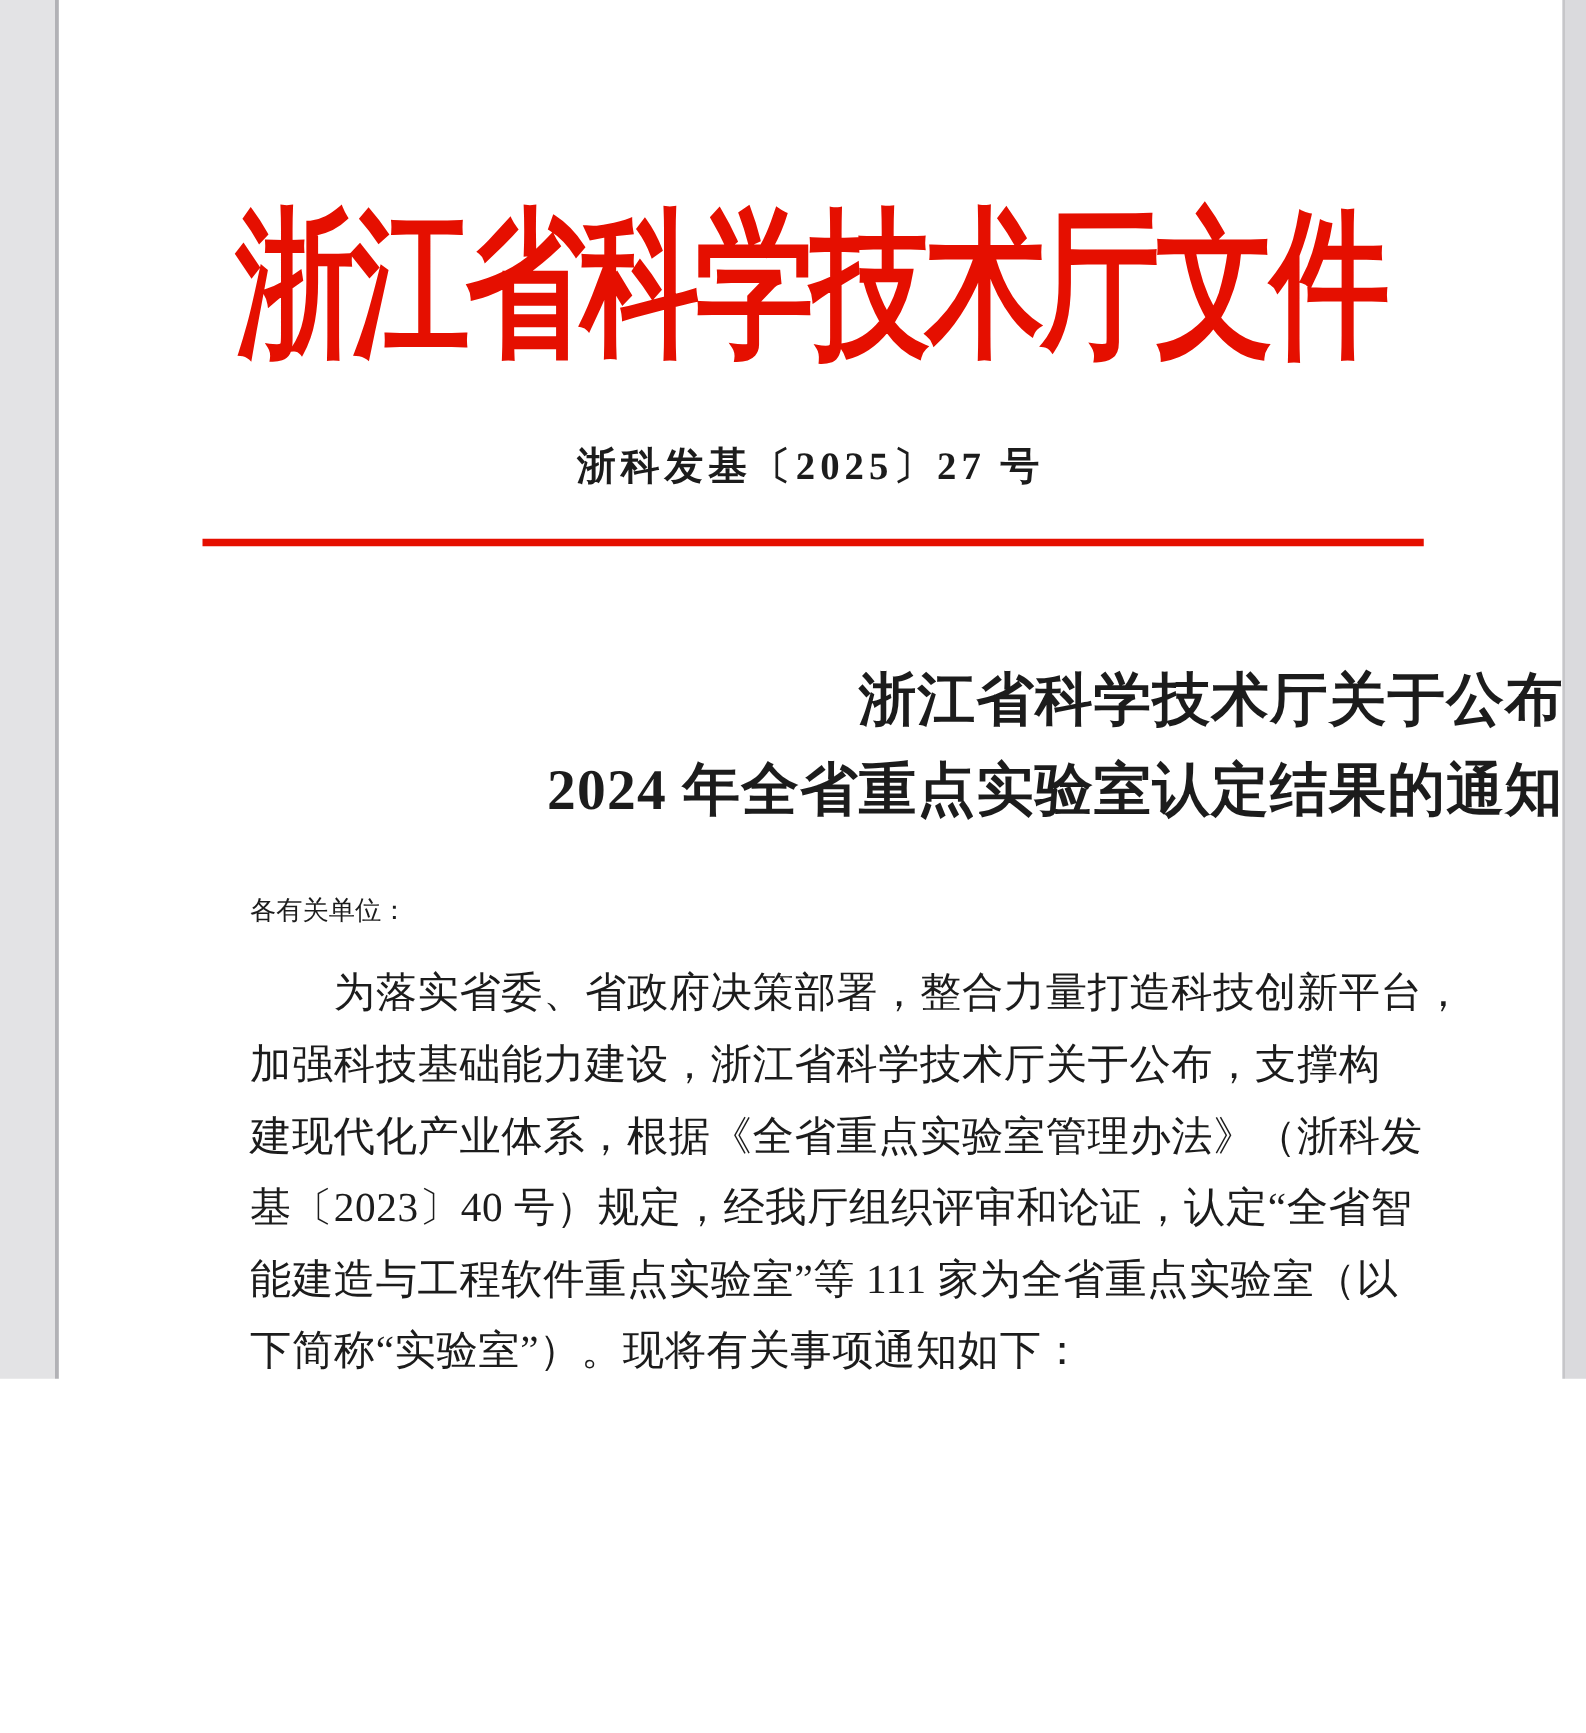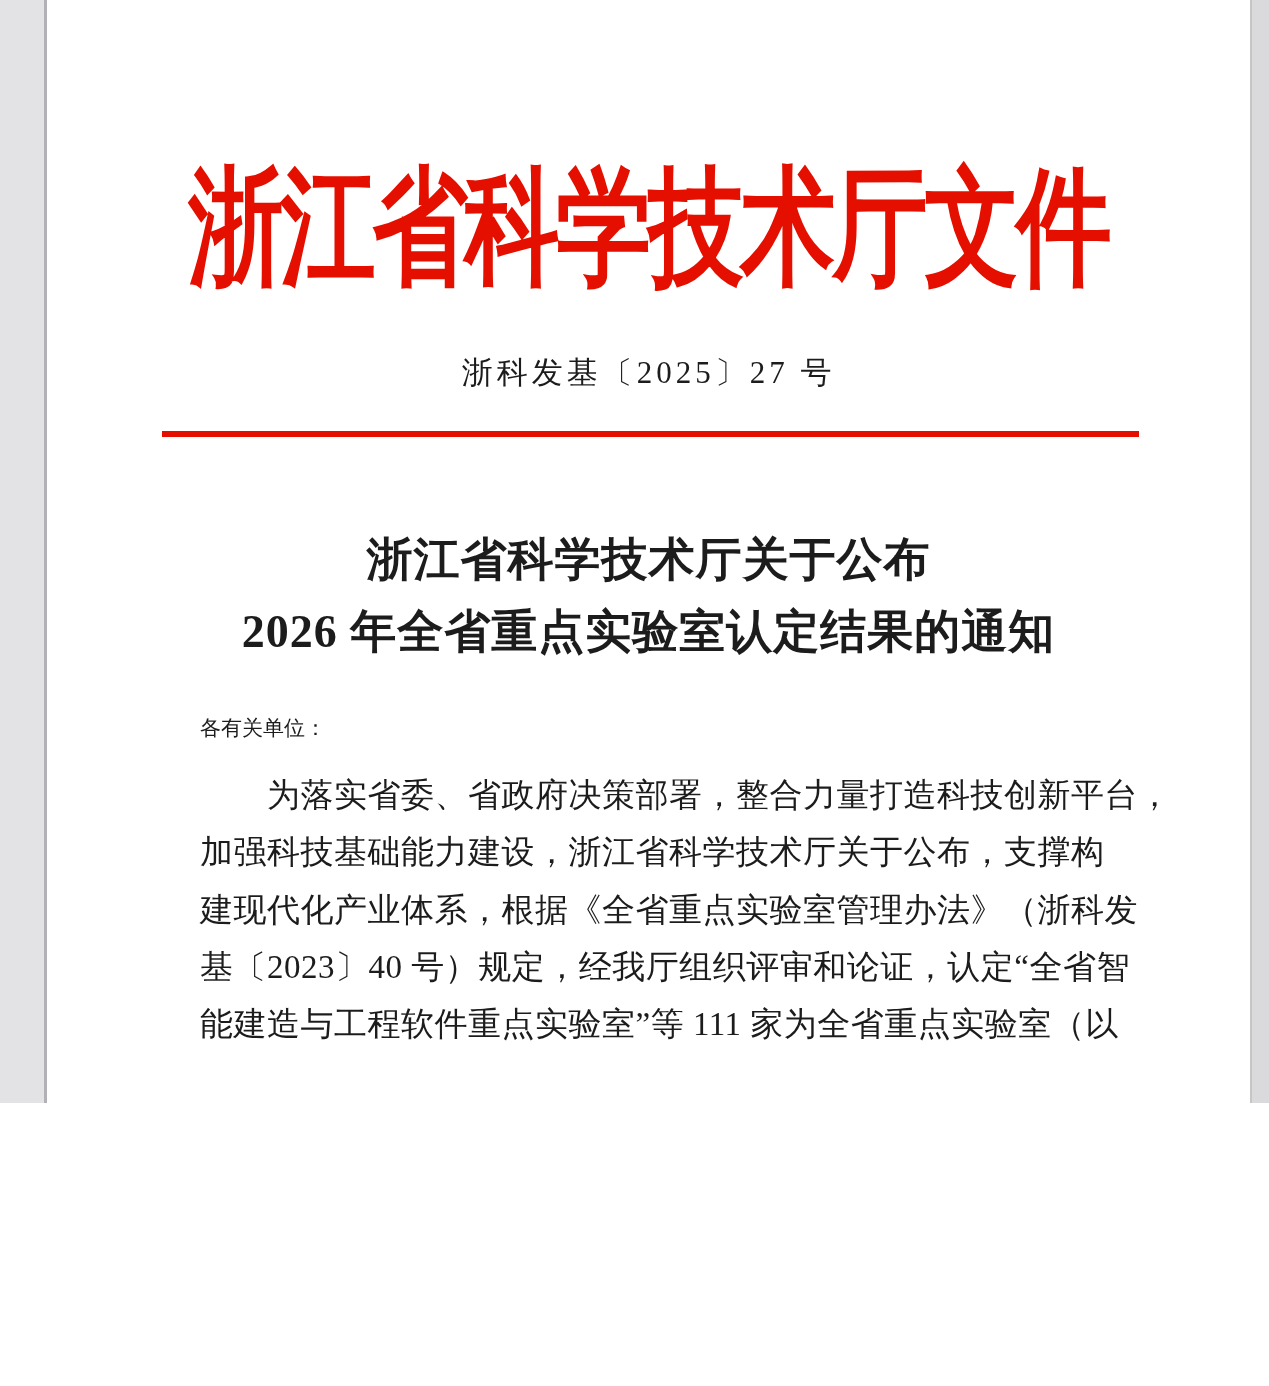--- a/index.html
+++ b/index.html
@@ -28,29 +28,29 @@
     color:#e50f00;
     letter-spacing:-3px;
     transform:scaleY(1.35);
     transform-origin:center center;
     white-space:nowrap;
     line-height:170px;
   }
   .doc-number{
     position:absolute;left:46px;top:352px;width:1205px;
     text-align:center;
-    font-size:31px;letter-spacing:4px;
+    font-size:31px;letter-spacing:4px;font-weight:bold;
   }
   .red-rule{
     position:absolute;left:162px;top:431px;width:977px;height:6px;
     background:#e50f00;
   }
   .notice-title{
     position:absolute;left:46px;top:524px;width:1205px;
-    text-align:center;
+    text-align:right;
     font-size:46px;font-weight:bold;
     line-height:72px;
     letter-spacing:1px;
   }
   .salutation{
     position:absolute;left:200px;top:714px;
     font-size:21px;
   }
   .body-text{
     position:absolute;left:200px;top:767px;width:945px;
@@ -74,31 +74,32 @@
   <div class="margin-right"></div>
 
   <div class="letterhead">浙江省科学技术厅文件</div>
 
   <div class="doc-number">浙科发基〔2025〕27 号</div>
 
   <div class="red-rule"></div>
 
   <div class="notice-title">
     <div>浙江省科学技术厅关于公布</div>
-    <div>2026 年全省重点实验室认定结果的通知</div>
+    <div>2024 年全省重点实验室认定结果的通知</div>
   </div>
 
   <div class="salutation">各有关单位：</div>
 
   <div class="body-text">
     <div class="line indent">为落实省委、省政府决策部署，整合力量打造科技创新平台，</div>
     <div class="line">加强科技基础能力建设，浙江省科学技术厅关于公布，支撑构</div>
     <div class="line">建现代化产业体系，根据《全省重点实验室管理办法》（浙科发</div>
     <div class="line">基〔2023〕40 号）规定，经我厅组织评审和论证，认定“全省智</div>
     <div class="line">能建造与工程软件重点实验室”等 111 家为全省重点实验室（以</div>
+    <div class="line">下简称“实验室”）。现将有关事项通知如下：</div>
   </div>
 
   <div class="table-sheet">
     
     
     
     
     
     
     

